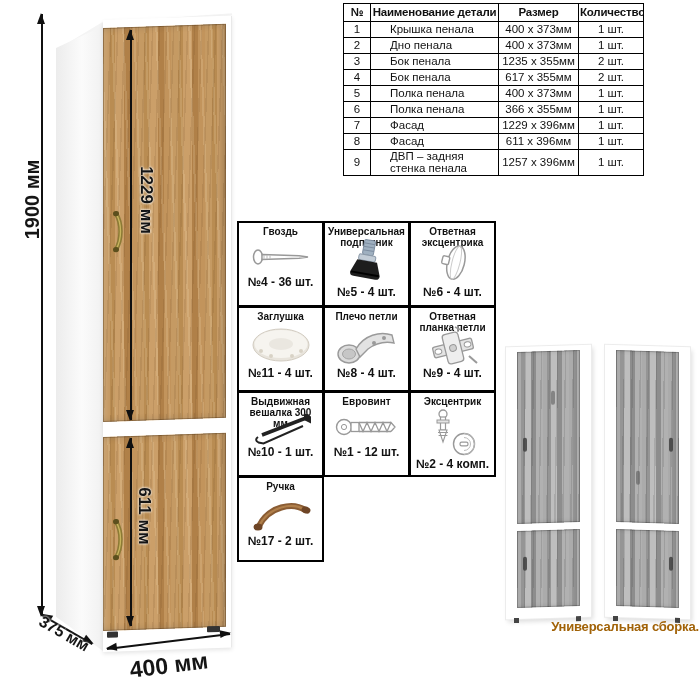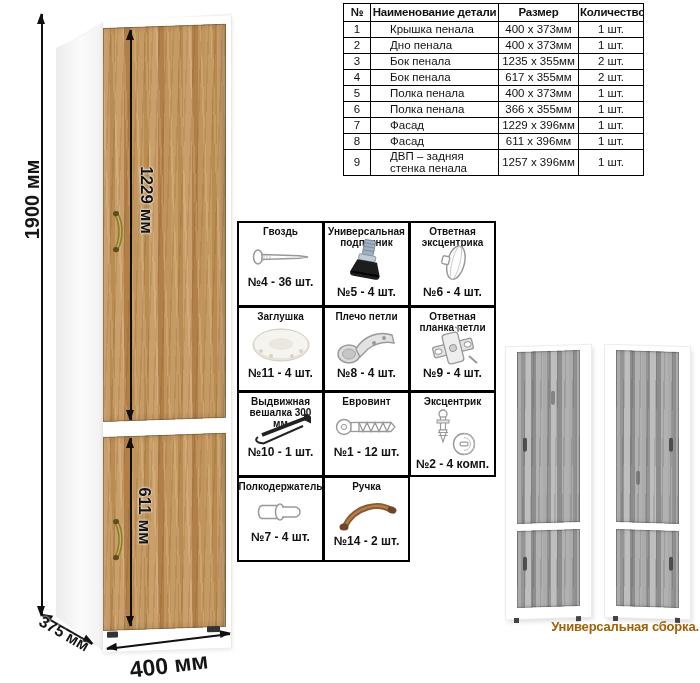--- a/index.html
+++ b/index.html
@@ -327,46 +327,32 @@
         <path d="M14 21 h8 l-4 12 z M13 23.5 h10 M13.6 26.5 h8.8" stroke="#999" fill="#fff" stroke-width="1.1"></path>
         <circle cx="39" cy="35" r="10.5" fill="#fff" stroke="#999" stroke-width="1.4"></circle>
         <path d="M39 24.5 a10.5 10.5 0 0 1 0 21 M39 28.5 a6.5 6.5 0 0 1 0 13" fill="none" stroke="#bbb"></path>
         <rect x="35" y="33.2" width="8" height="3.6" rx="1.6" fill="none" stroke="#999" stroke-width="1.2"></rect>
           </svg>
       </div>
       <div class="hw-count">№2 - 4 комп.</div>
     </div>
 
 
-    <div class="hw-cell">
-      <div class="hw-name">Полкодержатель</div>
-      <div class="hw-icon">
-        <svg width="54" height="26" viewBox="0 0 54 26">
-            <g fill="#fff" stroke="#999" stroke-width="1.5">
-        <ellipse cx="8" cy="13" rx="3.5" ry="6.5"></ellipse>
-              <path d="M8 6.5 h15 a3.5 6.5 0 0 1 0 13 h-15"></path>
-        <ellipse cx="26" cy="13" rx="4.5" ry="8"></ellipse>
-              <path d="M28 8 h13 a5 5 0 0 1 0 10 h-13"></path>
-            </g>
-          </svg>
-      </div>
-      <div class="hw-count">№7 - 4 шт.</div>
-    </div>
 
     <div class="hw-cell">
       <div class="hw-name">Ручка</div>
       <div class="hw-icon">
         <svg width="64" height="40" viewBox="0 0 64 40">
             <path d="M10 32 C 20 12, 44 8, 56 16" fill="none" stroke="#8a5c33" stroke-width="6" stroke-linecap="round"></path>
         <path d="M10 32 C 20 12, 44 8, 56 16" fill="none" stroke="#b07f4a" stroke-width="2.2" stroke-linecap="round"></path>
         <ellipse cx="9" cy="33" rx="4.5" ry="3.5" fill="#6e4526"></ellipse>
         <ellipse cx="57" cy="16" rx="4.5" ry="3.5" fill="#6e4526" transform="rotate(20 57 16)"></ellipse>
           </svg>
       </div>
-      <div class="hw-count">№14 - 2 шт.</div>
+      <div class="hw-count">№17 - 2 шт.</div>
     </div>
 
     <div class="hw-cell empty"></div>
   </div>
 
   <div class="variant" style="left:506px;top:342px;width:184px;height:282px;">
     <div class="vcab left" style="left:0;top:4px;">
       <div class="gray-door gd-up">
         <div class="knot" style="left:6px;top:86px;"></div>
         <div class="knot" style="left:34px;top:40px;opacity:.45;"></div>

